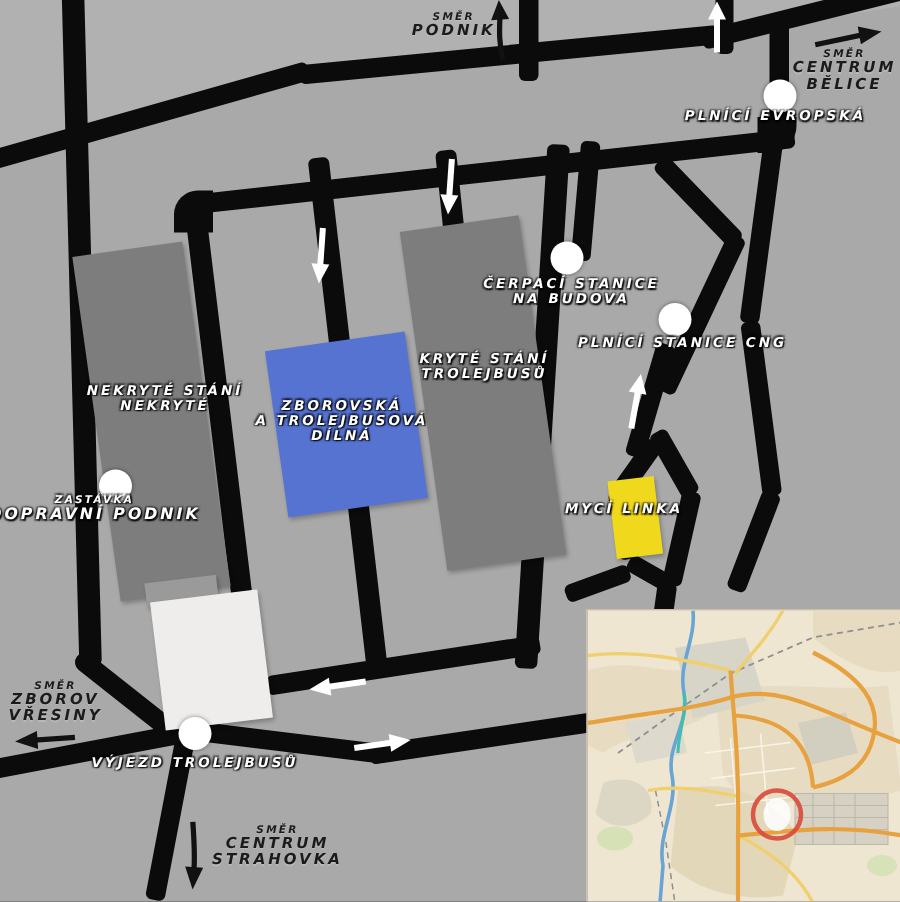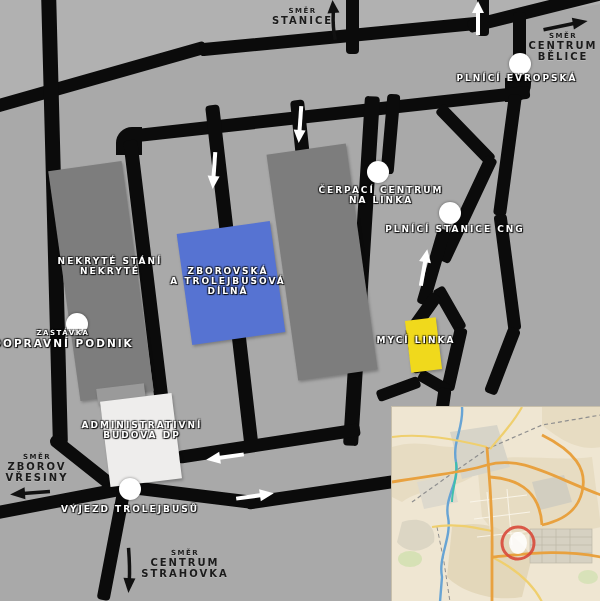--- a/index.html
+++ b/index.html
@@ -4,21 +4,21 @@
 <style>
   :root{
     --background:#a9a9a9; --background-light:#b4b4b4; --road:#0b0b0b;
     --building-gray:#7d7d7d; --building-blue:#5673d2; --building-yellow:#f0d91c;
     --building-white:#eeedec; --marker-white:#ffffff;
     --inset-bg:#efe6d2; --inset-road-major:#e8a13f; --inset-road-minor:#efcf6e;
     --inset-river:#68a4d4; --inset-ring:#d8493a;
   }
   html,body{margin:0;padding:0;background:#666;}
   #map{position:relative;width:600px;height:601px;overflow:hidden;
-       background:var(--background);font-family:"DejaVu Sans","Liberation Sans",sans-serif;}
+       background:var(--background);font-family:"DejaVu Sans","Liberation Sans",sans-serif;font-style:italic;}
   .band{position:absolute;left:0;top:0;width:600px;height:125px;background:var(--background-light);
         clip-path:polygon(0 0,600px 0,600px 4px,470px 26px,200px 50px,0 108px);z-index:1;opacity:.75;}
   .road{position:absolute;background:var(--road);border-radius:4px;z-index:5;}
   .bend{position:absolute;background:var(--road);z-index:5;}
   .bldg{position:absolute;z-index:10;box-shadow:1px 2px 3px rgba(0,0,0,.25);}
   .circle{position:absolute;width:22px;height:22px;border-radius:50%;background:var(--marker-white);
           z-index:15;box-shadow:0 0 3px rgba(0,0,0,.45);}
   .arr{position:absolute;z-index:18;}
   .lbl{position:absolute;z-index:20;text-align:center;}
   .lbl span{display:block;white-space:nowrap;}
@@ -125,21 +125,21 @@
       <line x1="42" y1="8" x2="15" y2="8" stroke="#111" stroke-width="3.5"></line>
       <polygon points="17,2 17,14 2,8" fill="#111"></polygon>
     </svg>
   <svg class="arr" style="left:120px;top:546px;transform:rotate(4deg)" width="18" height="48" viewBox="0 0 18 48">
       <path d="M7,2 C9,16 10,26 10,34" stroke="#111" stroke-width="3.5" fill="none"></path>
       <polygon points="4,32 16,32 10,47" fill="#111"></polygon>
     </svg>
 
   <div class="lbl bk" style="left:255px;top:7px;width:95px">
     <span class="sm">SMĚR</span>
-    <span>STANICE</span>
+    <span>PODNIK</span>
   </div>
   <div class="lbl bk" style="left:518px;top:32px;width:90px">
     <span class="sm">SMĚR</span>
     <span>CENTRUM</span>
     <span>BĚLICE</span>
   </div>
   <div class="lbl bk" style="left:-8px;top:453px;width:90px">
     <span class="sm">SMĚR</span>
     <span>ZBOROV</span>
     <span>VŘESINY</span>
@@ -147,49 +147,49 @@
   <div class="lbl bk" style="left:140px;top:549px;width:90px">
     <span class="sm">SMĚR</span>
     <span>CENTRUM</span>
     <span>STRAHOVKA</span>
   </div>
 
   <div class="lbl wl" style="left:517px;top:73px;transform:translateX(-50%)">
     <span>PLNÍCÍ EVROPSKÁ</span>
   </div>
   <div class="lbl wl" style="left:381px;top:185px;transform:translateX(-50%)">
-    <span>ČERPACÍ CENTRUM</span>
-    <span>NA LINKA</span>
+    <span>ČERPACÍ STANICE</span>
+    <span>NA BUDOVA</span>
   </div>
   <div class="lbl wl" style="left:455px;top:224px;transform:translateX(-50%)">
     <span>PLNÍCÍ STANICE CNG</span>
   </div>
   <div class="lbl wl" style="left:63px;top:329px;transform:translateX(-50%)">
     <span class="sm">ZASTÁVKA</span>
     <span style="font-size:10.5px">DOPRAVNÍ PODNIK</span>
   </div>
   <div class="lbl wl" style="left:130px;top:504px;transform:translateX(-50%)">
     <span>VÝJEZD TROLEJBUSŮ</span>
   </div>
 
   <div class="lbl wl" style="left:110px;top:256px;transform:translateX(-50%)">
     <span>NEKRYTÉ STÁNÍ</span>
     <span>NEKRYTÉ</span>
+  </div>
+  <div class="lbl wl" style="left:323px;top:235px;transform:translateX(-50%)">
+    <span>KRYTÉ STÁNÍ</span>
+    <span>TROLEJBUSŮ</span>
   </div>
   <div class="lbl wl" style="left:228px;top:266px;transform:translateX(-50%)">
     <span>ZBOROVSKÁ</span>
     <span>A TROLEJBUSOVÁ</span>
     <span>DÍLNÁ</span>
   </div>
   <div class="lbl wl" style="left:416px;top:335px;transform:translateX(-50%)">
     <span>MYCÍ LINKA</span>
-  </div>
-  <div class="lbl wl" style="left:142px;top:420px;transform:translateX(-50%)">
-    <span>ADMINISTRATIVNÍ</span>
-    <span>BUDOVA DP</span>
   </div>
 
   <div id="inset">
     <svg width="209" height="195" viewBox="0 0 209 195">
       <rect x="0" y="0" width="209" height="195" fill="var(--inset-bg)"></rect>
 
       <path d="M0,40 C30,30 55,45 70,38 L80,70 C55,85 30,80 10,95 L0,90 Z" fill="#e7dcc2"></path>
       <path d="M85,55 C120,45 160,55 200,50 L209,120 C170,130 140,120 110,135 L90,110 Z" fill="#e7dcc2"></path>
       <path d="M60,120 C90,112 120,120 140,150 L130,190 C100,195 70,185 55,170 Z" fill="#e3d7ba"></path>
       <path d="M150,0 L209,0 L209,40 C185,45 165,30 150,18 Z" fill="#e7dcc2"></path>

